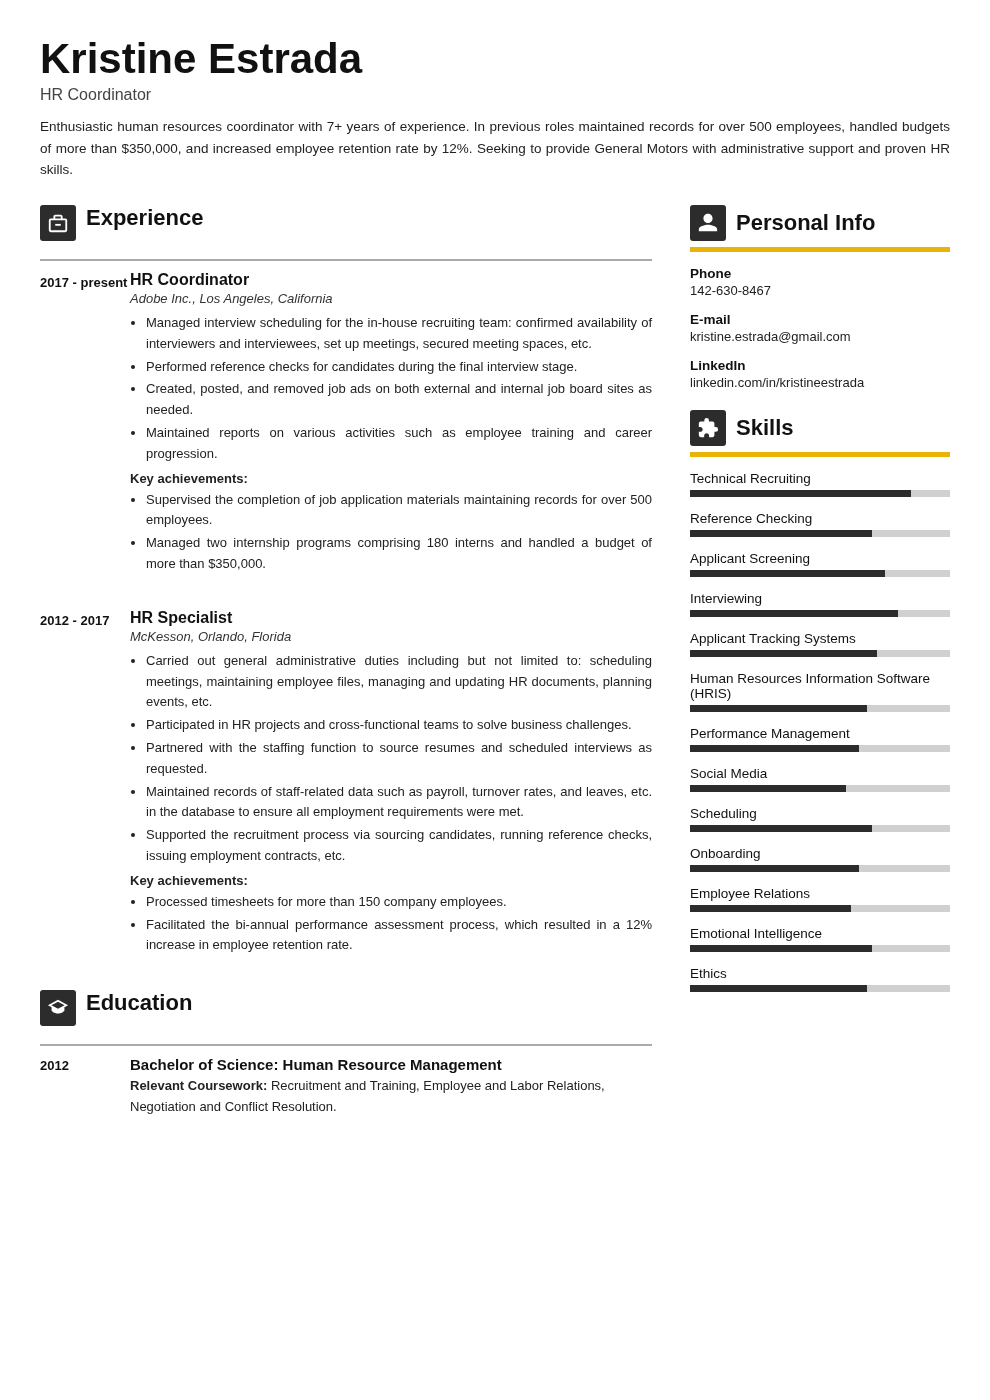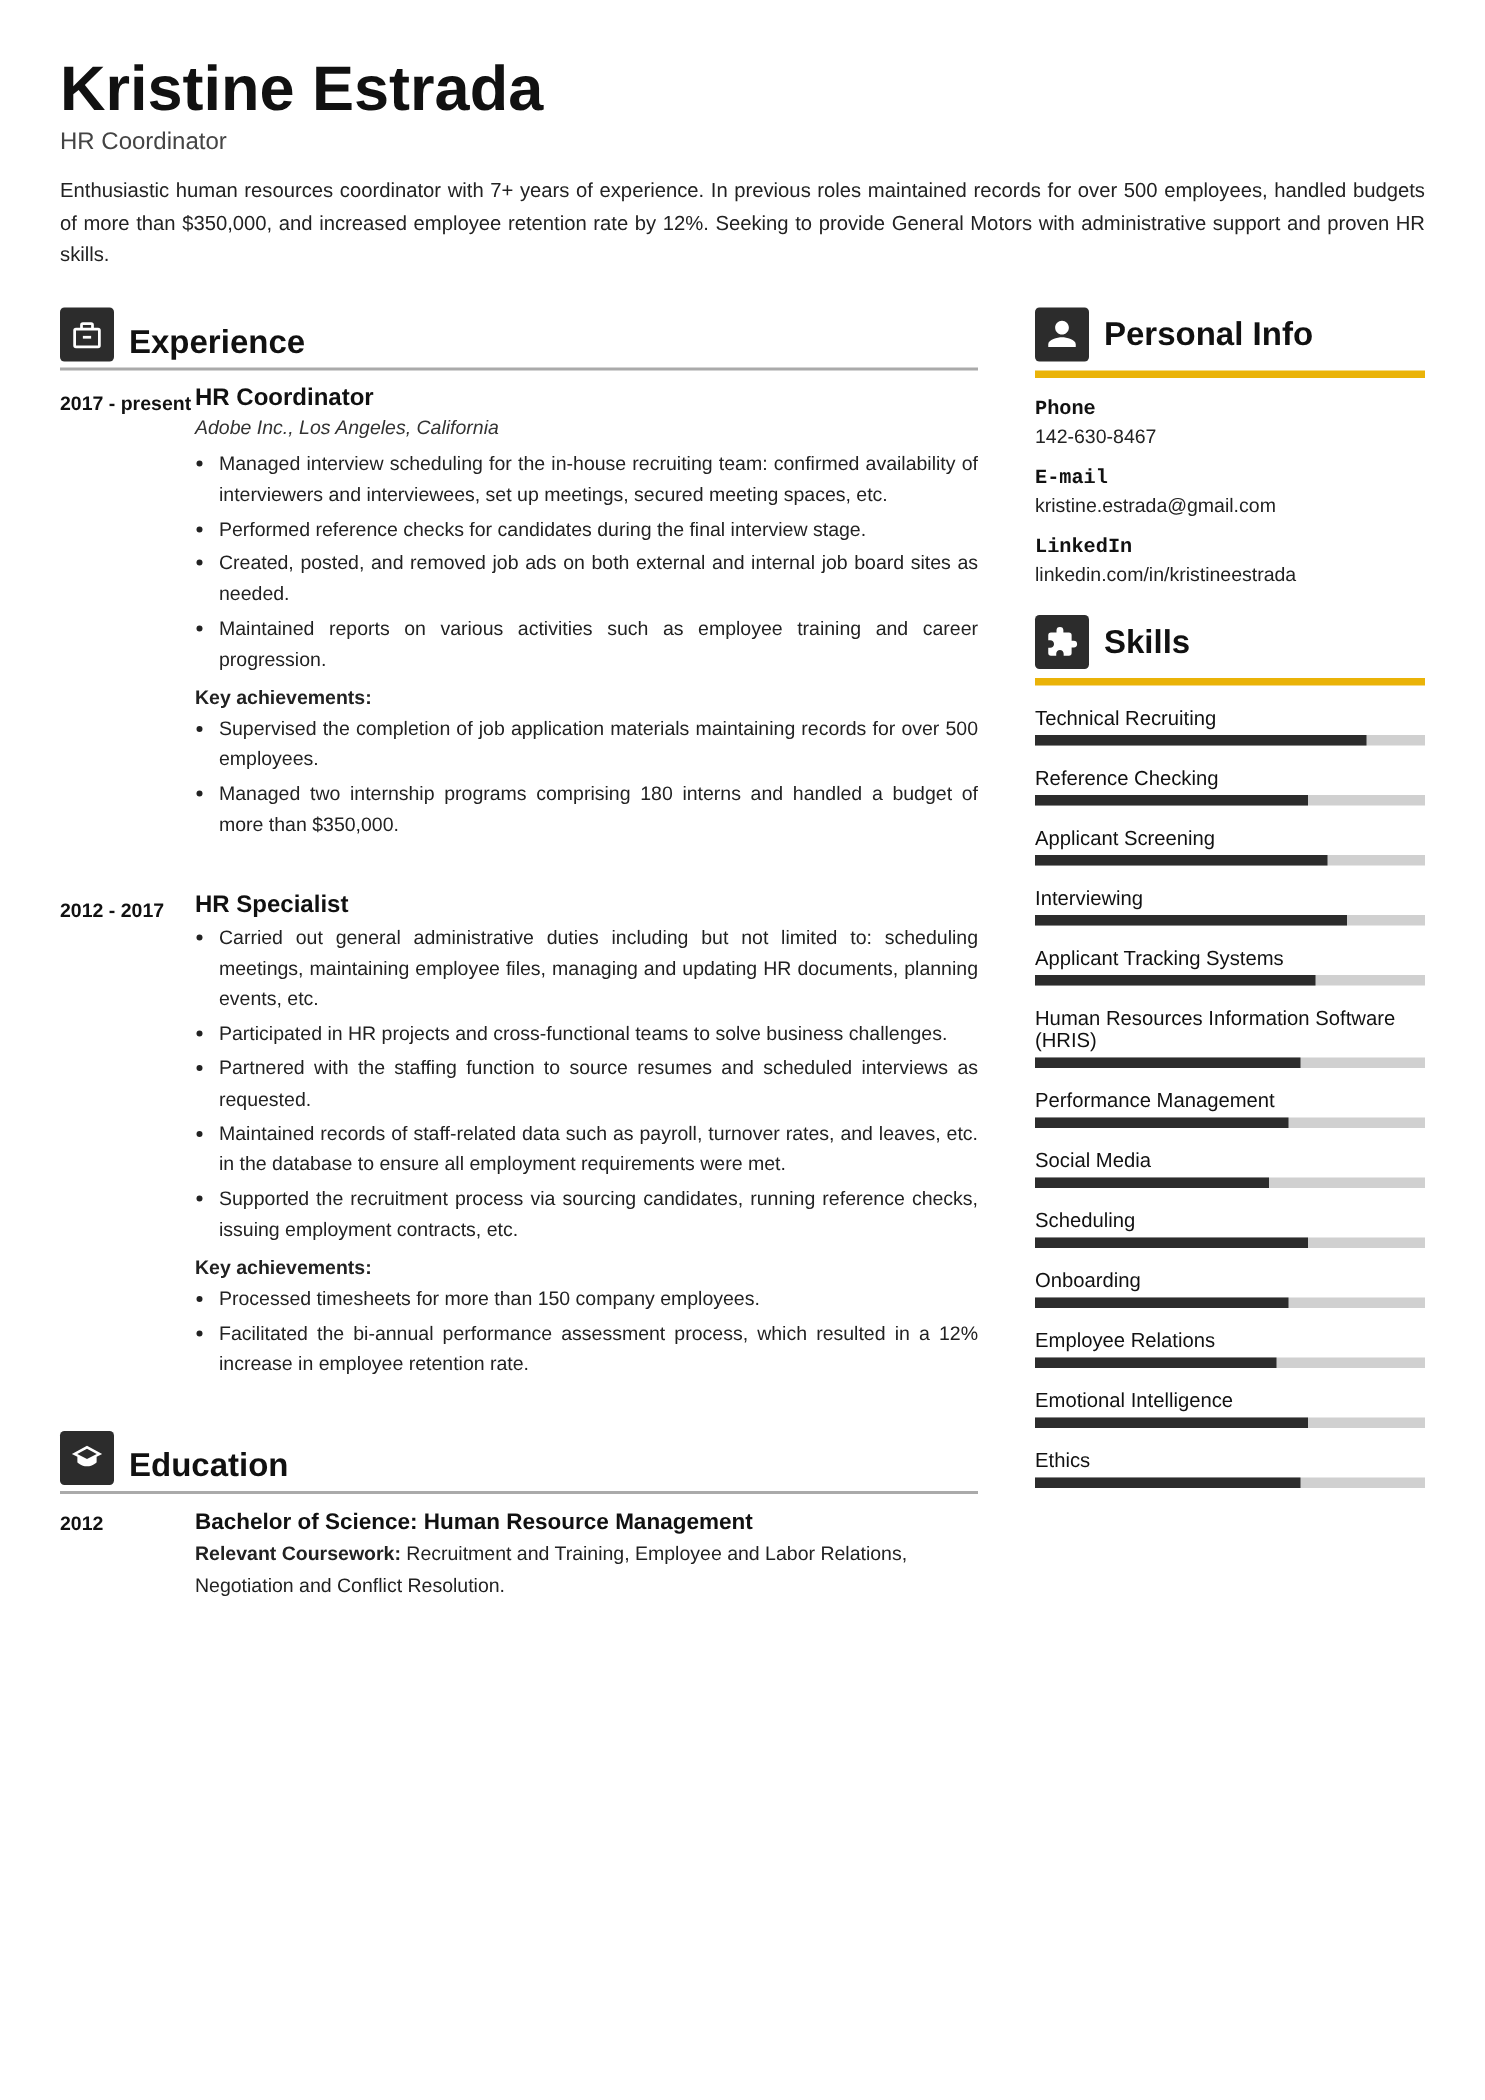--- a/index.html
+++ b/index.html
@@ -50,25 +50,25 @@
       min-width: 0;
       padding-right: 28px;
     }
     .right-col {
       width: 270px;
       flex-shrink: 0;
       padding-left: 10px;
     }
     .section-title {
       display: flex;
-      align-items: flex-end;
+      align-items: flex-start;
       gap: 10px;
       margin-bottom: 10px;
       border-bottom: 2px solid #aaa;
-      padding-bottom: 4px;
+      padding-bottom: 18px;
     }
     .section-title .icon-box {
       width: 36px;
       height: 36px;
       background: #2c2c2c;
       display: flex;
       align-items: center;
       justify-content: center;
       border-radius: 3px;
       flex-shrink: 0;
@@ -190,21 +190,20 @@
       color: #111;
     }
     .personal-info-item {
       margin-bottom: 14px;
     }
     .personal-info-item .label {
       font-weight: 700;
       font-size: 13.5px;
       color: #111;
       margin-bottom: 2px;
-      font-family: Liberation Mono, monospace;
     }
     .personal-info-item .value {
       font-size: 13px;
       color: #222;
     }
     .skills-section {
       margin-top: 20px;
     }
     .skill-item {
       margin-bottom: 14px;
@@ -273,20 +272,21 @@
                 <ul>
                   <li>Supervised the completion of job application materials maintaining records for over 500 employees.</li>
                   <li>Managed two internship programs comprising 180 interns and handled a budget of more than $350,000.</li>
                 </ul>
               </div>
             </div>
             <div class="experience-item">
               <div class="exp-years">2012 - 2017</div>
               <div class="exp-details">
                 <h3>HR Specialist</h3>
+                <div class="company">McKesson, Orlando, Florida</div>
                 <ul>
                   <li>Carried out general administrative duties including but not limited to: scheduling meetings, maintaining employee files, managing and updating HR documents, planning events, etc.</li>
                   <li>Participated in HR projects and cross-functional teams to solve business challenges.</li>
                   <li>Partnered with the staffing function to source resumes and scheduled interviews as requested.</li>
                   <li>Maintained records of staff-related data such as payroll, turnover rates, and leaves, etc. in the database to ensure all employment requirements were met.</li>
                   <li>Supported the recruitment process via sourcing candidates, running reference checks, issuing employment contracts, etc.</li>
                 </ul>
                 <div class="key-achievements">Key achievements:</div>
                 <ul>
                   <li>Processed timesheets for more than 150 company employees.</li>

